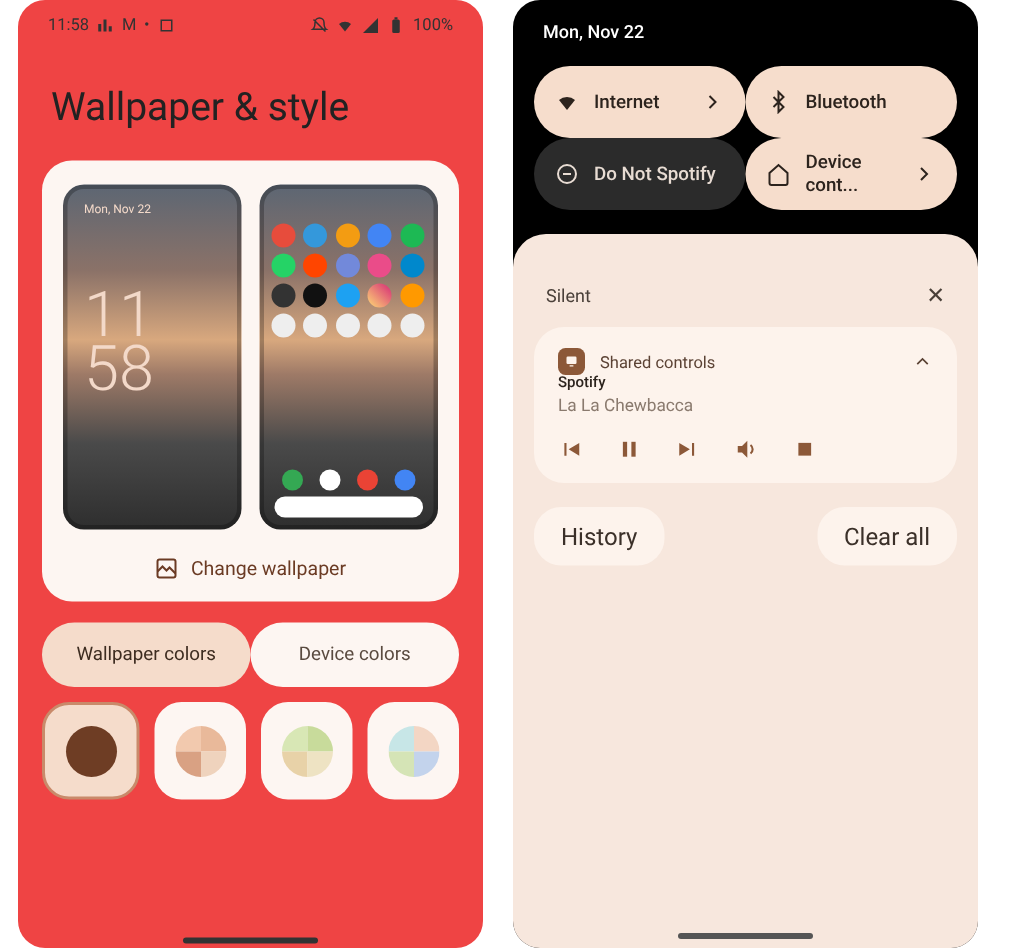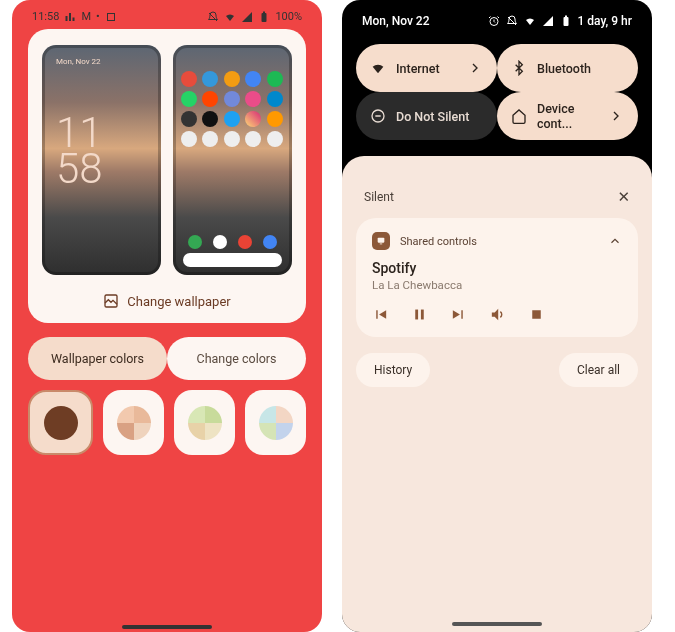--- a/index.html
+++ b/index.html
@@ -50,28 +50,28 @@
   .qs-tile svg { width:16px; height:16px; flex-shrink:0; }
   .qs-tile .chev { margin-left:auto; }
 
   .shade { flex:1; background:#f7e7dd; border-radius:22px 22px 0 0; padding:28px 14px 0; display:flex; flex-direction:column; }
   .silent-row { display:flex; justify-content:space-between; align-items:center; font-size:12px; color:#4a4039; padding:4px 8px 12px; }
   .media-card { background:#fdf3ec; border-radius:20px; padding:14px 16px; }
   .media-head { display:flex; align-items:center; gap:10px; font-size:11px; color:#5b4234;justify-content:space-between; }
   .media-head .badge { width:18px;height:18px;border-radius:5px;background:#8c5838;display:flex;align-items:center;justify-content:center; }
   .media-head .badge svg{width:10px;height:10px;fill:#fdf3ec;}
   .media-head .caret { margin-left:auto; }
-  .media-title { font-size:14px; color:#2c231d; margin-top:10px; font-weight:500; }
+  .media-title { font-size:10px; color:#2c231d; font-weight:500; }
   .media-sub { font-size:11.5px; color:#8a7a6e; margin-top:2px; }
   .media-controls { display:flex; gap:22px; margin-top:14px; color:#8c5838; align-items:center; }
   .media-controls span{ display:flex; }
   .media-controls svg{ width:17px;height:17px; fill:#8c5838; }
 
   .action-row { display:flex; justify-content:space-between; margin-top:16px; }
-  .pill { background:#fdf3ec; border-radius:18px; padding:10px 18px; font-size:12px; color:#3b3029; }
+  .pill { background:#fdf3ec; border-radius:18px; padding:10px 18px; font-size:16px; color:#3b3029; }
 
   .handle-r { margin:auto auto 6px; width:90px; height:4px; background:#555; border-radius:3px; }
 
   .ico { width:12px; height:12px; }
 </style>
 </head>
 <body>
 
 <div class="phone left">
   <div class="statusbar-l">
@@ -99,20 +99,21 @@
           <path d="M2 22h20V2z"></path>
         </svg>
       <svg class="ico" viewBox="0 0 24 24" fill="#333">
           <rect x="7" y="4" width="10" height="18" rx="2"></rect>
           <rect x="10" y="1" width="4" height="3"></rect>
         </svg>
       <span>100%</span>
     </div>
   </div>
 
+  <div class="title">Wallpaper &amp; style</div>
 
   <div class="preview-card">
     <div class="previews">
       <div class="mockup">
         <div class="date-small">Mon, Nov 22</div>
         <div class="clock-large">
           <div>11</div>
           <div>58</div>
         </div>
       </div>
@@ -152,21 +153,21 @@
       <svg viewBox="0 0 24 24">
           <rect x="3" y="3" width="18" height="18" rx="2"></rect>
           <path d="M3 15l5-5 4 4 3-3 6 6"></path>
         </svg>
       <span>Change wallpaper</span>
     </div>
   </div>
 
   <div class="tabs">
     <div class="tab active">Wallpaper colors</div>
-    <div class="tab inactive">Change colors</div>
+    <div class="tab inactive">Device colors</div>
   </div>
 
   <div class="swatches">
       <div class="swatch-wrap active">
         <span class="check">✓</span>
         <div class="swatch" style="background: rgb(110, 61, 36);"></div>
       </div>
       <div class="swatch-wrap">
         <div class="swatch">
           <div class="quad" style="left: 0px; top: 0px; background: rgb(242, 201, 174);"></div>
@@ -192,40 +193,20 @@
         </div>
       </div>
     </div>
 
   <div class="handle"></div>
 </div>
 
 <div class="phone right">
   <div class="statusbar-r">
     <span>Mon, Nov 22</span>
-    <div class="cluster">
-      <svg class="ico" viewBox="0 0 24 24" fill="none" stroke="#fff" stroke-width="2">
-          <circle cx="12" cy="13" r="8"></circle>
-          <path d="M12 9v4l2 2M5 3L2 6M22 6l-3-3"></path>
-        </svg>
-      <svg class="ico" viewBox="0 0 24 24" fill="none" stroke="#fff" stroke-width="2">
-          <path d="M18 8a6 6 0 10-12 0c0 7-3 9-3 9h18s-3-2-3-9M4 4l16 16"></path>
-        </svg>
-      <svg class="ico" viewBox="0 0 24 24" fill="#fff">
-          <path d="M12 20l8-10a12 12 0 00-16 0z"></path>
-        </svg>
-      <svg class="ico" viewBox="0 0 24 24" fill="#fff">
-          <path d="M2 22h20V2z"></path>
-        </svg>
-      <svg class="ico" viewBox="0 0 24 24" fill="#fff">
-          <rect x="7" y="4" width="10" height="18" rx="2"></rect>
-          <rect x="10" y="1" width="4" height="3"></rect>
-        </svg>
-      <span>1 day, 9 hr</span>
-    </div>
   </div>
 
   <div class="qs-grid">
     <div class="qs-tile on">
       <svg viewBox="0 0 24 24" fill="#2c231d">
           <path d="M12 20l8-10a12 12 0 00-16 0z"></path>
         </svg>
       <span>Internet</span>
       <svg class="chev" viewBox="0 0 24 24" fill="none" stroke="#2c231d" stroke-width="2">
           <path d="M9 6l6 6-6 6"></path>
@@ -235,21 +216,21 @@
       <svg viewBox="0 0 24 24" fill="none" stroke="#2c231d" stroke-width="2">
           <path d="M7 7l10 10-5 5V2l5 5L7 17"></path>
         </svg>
       <span>Bluetooth</span>
     </div>
     <div class="qs-tile off">
       <svg viewBox="0 0 24 24" fill="none" stroke="#e8dcd3" stroke-width="2">
           <circle cx="12" cy="12" r="9"></circle>
           <path d="M8 12h8"></path>
         </svg>
-      <span>Do Not Silent</span>
+      <span>Do Not Spotify</span>
     </div>
     <div class="qs-tile on">
       <svg viewBox="0 0 24 24" fill="none" stroke="#2c231d" stroke-width="2">
           <path d="M3 11l9-8 9 8v10a2 2 0 01-2 2H5a2 2 0 01-2-2z"></path>
         </svg>
       <span>Device cont...</span>
       <svg class="chev" viewBox="0 0 24 24" fill="none" stroke="#2c231d" stroke-width="2">
           <path d="M9 6l6 6-6 6"></path>
         </svg>
     </div>

